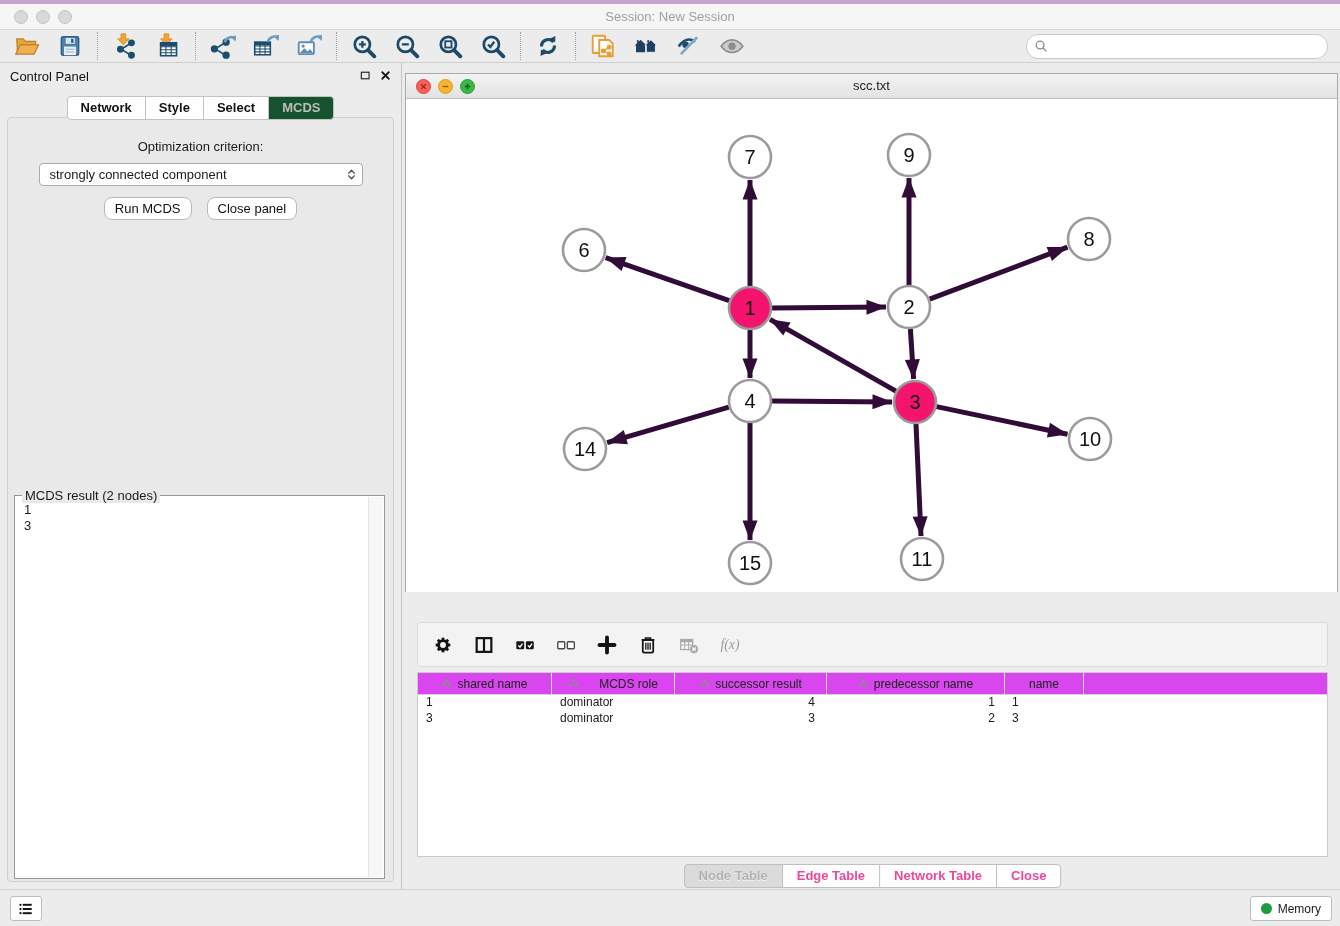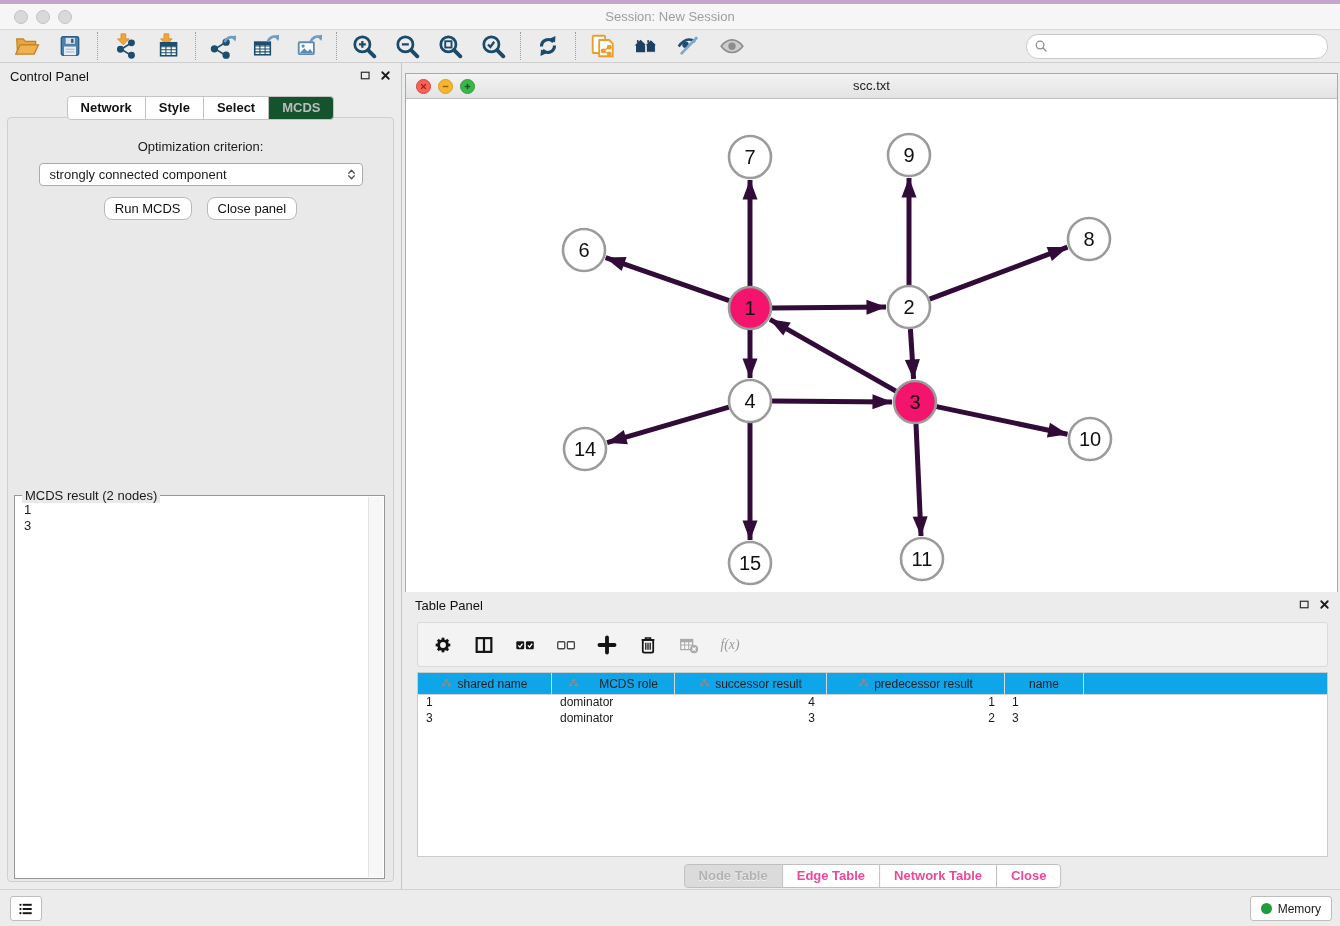--- a/index.html
+++ b/index.html
@@ -61,21 +61,21 @@
   .nw-title{position:absolute;left:0;right:0;top:4px;text-align:center;font-size:13px;color:#222;}
   .nw-content{position:relative;width:931px;height:501px;background:#fff;}
   
   #table-panel{position:absolute;left:405px;top:592px;width:935px;height:298px;background:#ECECEC;}
   .tp-toolbar{position:absolute;left:12px;right:12px;top:30px;height:43px;background:#F3F3F3;
               border:1px solid #DADADA;border-radius:3px;display:flex;align-items:center;gap:17px;
               padding-left:13px;}
   .tp-icon{width:24px;height:24px;display:flex;align-items:center;justify-content:center;cursor:pointer;}
   .tp-table{position:absolute;left:12px;right:12px;top:80px;height:183px;background:#fff;
             border:1px solid #CBCBCB;overflow:hidden;}
-  .th-row{display:flex;height:21px;background:#0ea5e9;border-bottom:1px solid #D2D2D2;}
+  .th-row{display:flex;height:21px;background:#d946ef;border-bottom:1px solid #D2D2D2;}
   .th-cell{display:flex;align-items:center;justify-content:center;gap:5px;font-size:12px;color:#222;
            border-right:1px solid #D8D8D8;box-sizing:border-box;cursor:pointer;}
   .tr-row{display:flex;height:16px;font-size:12px;cursor:pointer;}
   .td-cell{box-sizing:border-box;overflow:hidden;white-space:nowrap;}
   .td-cell.al{text-align:left;padding-left:8px;}
   .td-cell.ar{text-align:right;padding-right:12px;}
   .td-cell.ar2{text-align:right;padding-right:10px;}
   .td-cell.an{text-align:left;padding-left:7px;}
   .tp-tabs{position:absolute;left:50%;transform:translateX(-50%);top:272px;display:flex;}
   .tp-tab{font-size:13px;font-weight:bold;padding:3px 14px 4px;background:#fff;border:1px solid #BFBFBF;
@@ -393,35 +393,20 @@
           <text x="684" y="347" text-anchor="middle" font-family="Liberation Sans, sans-serif" font-size="20" fill="#111111">10</text>
           <circle cx="344" cy="464" r="21" fill="#FFFFFF" stroke="#9B9B9B" stroke-width="2.6"></circle>
           <text x="344" y="471" text-anchor="middle" font-family="Liberation Sans, sans-serif" font-size="20" fill="#111111">15</text>
           <circle cx="516" cy="460" r="21" fill="#FFFFFF" stroke="#9B9B9B" stroke-width="2.6"></circle>
           <text x="516" y="467" text-anchor="middle" font-family="Liberation Sans, sans-serif" font-size="20" fill="#111111">11</text>
         </svg>
       </div>
   </div>
 
   <div id="table-panel">
-    <div class="panel-header">
-      <span class="panel-title">Table Panel</span>
-      <span class="panel-btns">
-        <span class="panel-btn" id="tp-float">
-            <svg width="13" height="13" viewBox="0 0 22 22">
-              <rect x="4" y="5.5" width="13" height="11" fill="none" stroke="#2B2B2B" stroke-width="2"></rect>
-            </svg>
-          </span>
-        <span class="panel-btn" id="tp-close">
-            <svg width="13" height="13" viewBox="0 0 22 22">
-              <path d="M5.5 5.5L16.5 16.5M16.5 5.5L5.5 16.5" stroke="#1A1A1A" stroke-width="3" stroke-linecap="round"></path>
-            </svg>
-          </span>
-      </span>
-    </div>
     <div class="tp-toolbar" id="tp-toolbar">
         <span class="tp-icon">
           <svg width="22" height="22" viewBox="0 0 24 24">
             <g stroke="#141414" stroke-width="3">
               <line x1="20" y1="12" x2="16.5" y2="12"></line>
               <line x1="17.66" y1="17.66" x2="15.2" y2="15.2"></line>
               <line x1="12" y1="20" x2="12" y2="16.5"></line>
               <line x1="6.34" y1="17.66" x2="8.8" y2="15.2"></line>
               <line x1="4" y1="12" x2="7.5" y2="12"></line>
               <line x1="6.34" y1="6.34" x2="8.8" y2="8.8"></line>
@@ -528,21 +513,21 @@
             <span>
               <svg width="11" height="11" viewBox="0 0 24 24">
                 <g fill="#8C8C8C">
                   <rect x="8.5" y="2" width="7" height="5" rx="1"></rect>
                   <rect x="2" y="13" width="7" height="5" rx="1"></rect>
                   <rect x="15" y="13" width="7" height="5" rx="1"></rect>
                 </g>
                 <path d="M12 7v3M5.5 13v-3h13v3" fill="none" stroke="#8C8C8C" stroke-width="1.6"></path>
               </svg>
             </span>
-            <span>predecessor result</span>
+            <span>predecessor name</span>
           </div>
           <div class="th-cell" style="width: 79px;">
             <span>name</span>
           </div>
         </div>
       <div id="table-body">
           <div class="tr-row">
             <div class="td-cell al" style="width: 134px;">1</div>
             <div class="td-cell al" style="width: 123px;">dominator</div>
             <div class="td-cell ar" style="width: 152px;">4</div>

